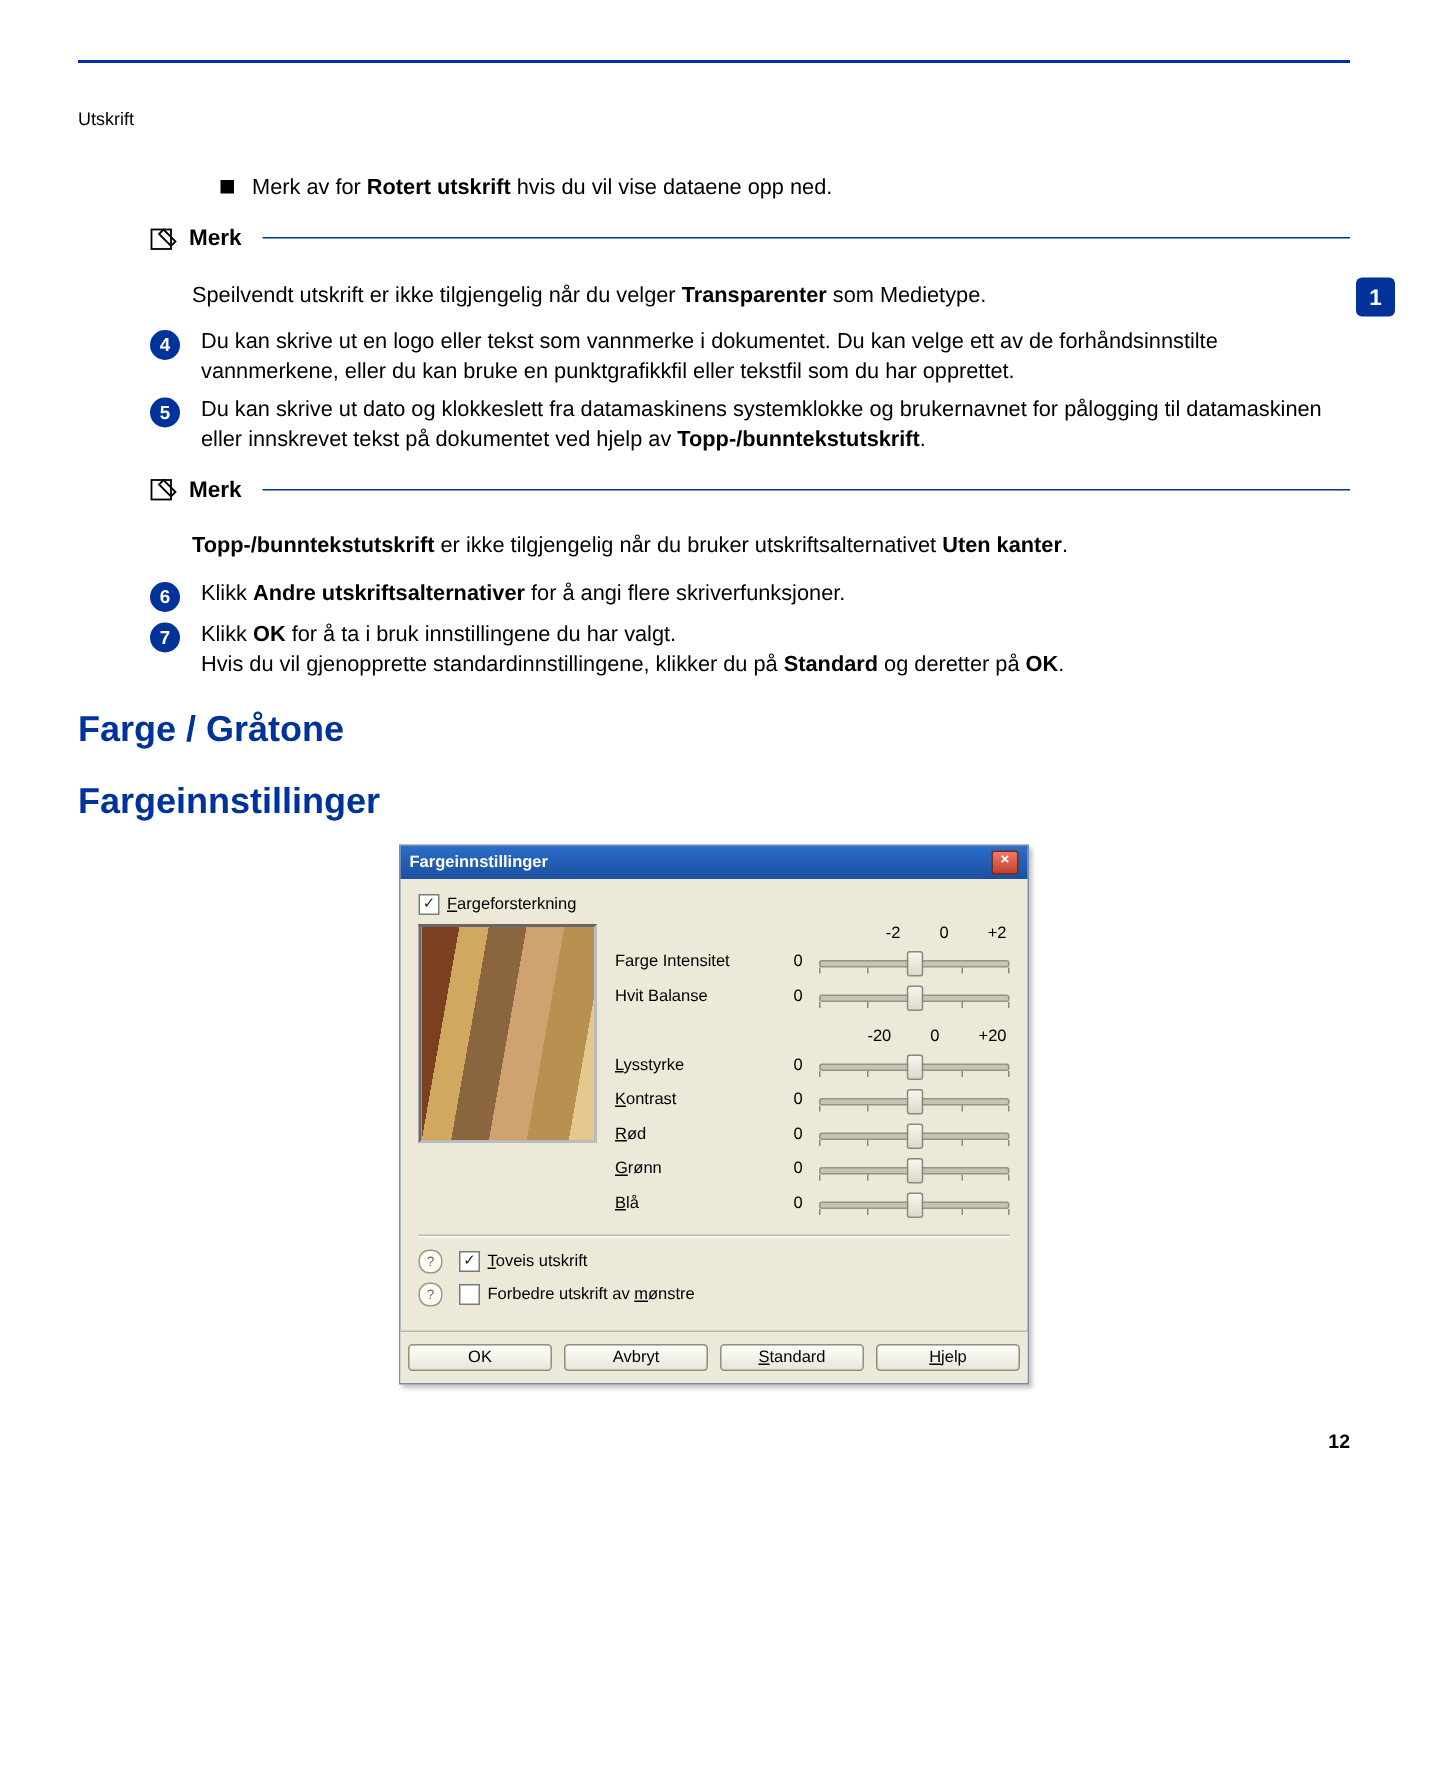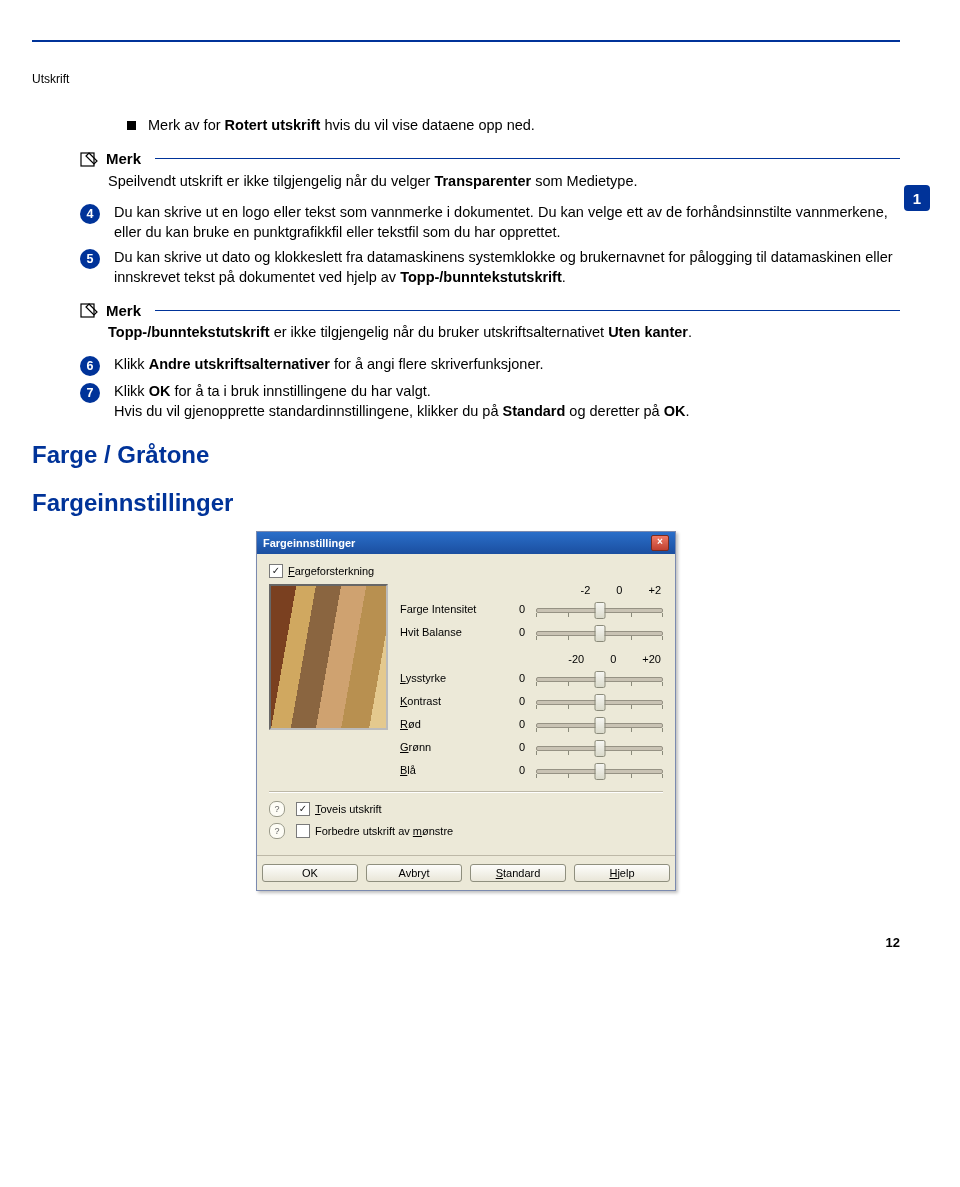--- a/index.html
+++ b/index.html
@@ -5,21 +5,21 @@
   body {
     margin: 0;
     padding: 0;
     font-family: Arial, Helvetica, sans-serif;
     font-size: 14.5px;
     color: #000;
     background: #fff;
     width: 960px;
   }
   .page {
-    padding: 40px 60px 40px 32px;
+    padding: 40px 60px 40px 52px;
     box-sizing: border-box;
   }
   .top-rule {
     border-top: 2px solid #003399;
     margin-bottom: 30px;
   }
   .section-label {
     font-size: 12px;
     margin-bottom: 30px;
   }
@@ -62,21 +62,21 @@
     font-weight: bold;
     font-size: 15px;
   }
   .note-rule {
     flex: 1;
     height: 0;
     border-top: 1px solid #003399;
     margin-left: 8px;
   }
   .note-body {
-    margin: 4px 0 0 28px;
+    margin: 20px 0 0 28px;
     line-height: 1.35;
   }
   .num-step {
     display: flex;
     gap: 14px;
     margin: 6px 0 6px 48px;
     line-height: 1.35;
   }
   .num-circle {
     flex: 0 0 20px;
@@ -226,21 +226,21 @@
     background:linear-gradient(#fdfdfb,#e9e6d8);
     border:1px solid #8f8f7e;
     border-radius:3px;
     text-align:center;
   }
   .underline-first::first-letter{ text-decoration: underline; }
   .page-number{
     text-align:right;
     font-weight:bold;
     font-size:13px;
-    margin-top:44px;
+    margin-top:30px;
   }
 </style>
 </head>
 <body>
 
 <div class="page">
   <div class="top-rule"></div>
   <div class="section-label">Utskrift</div>
 
   <div class="side-tab">1</div>

